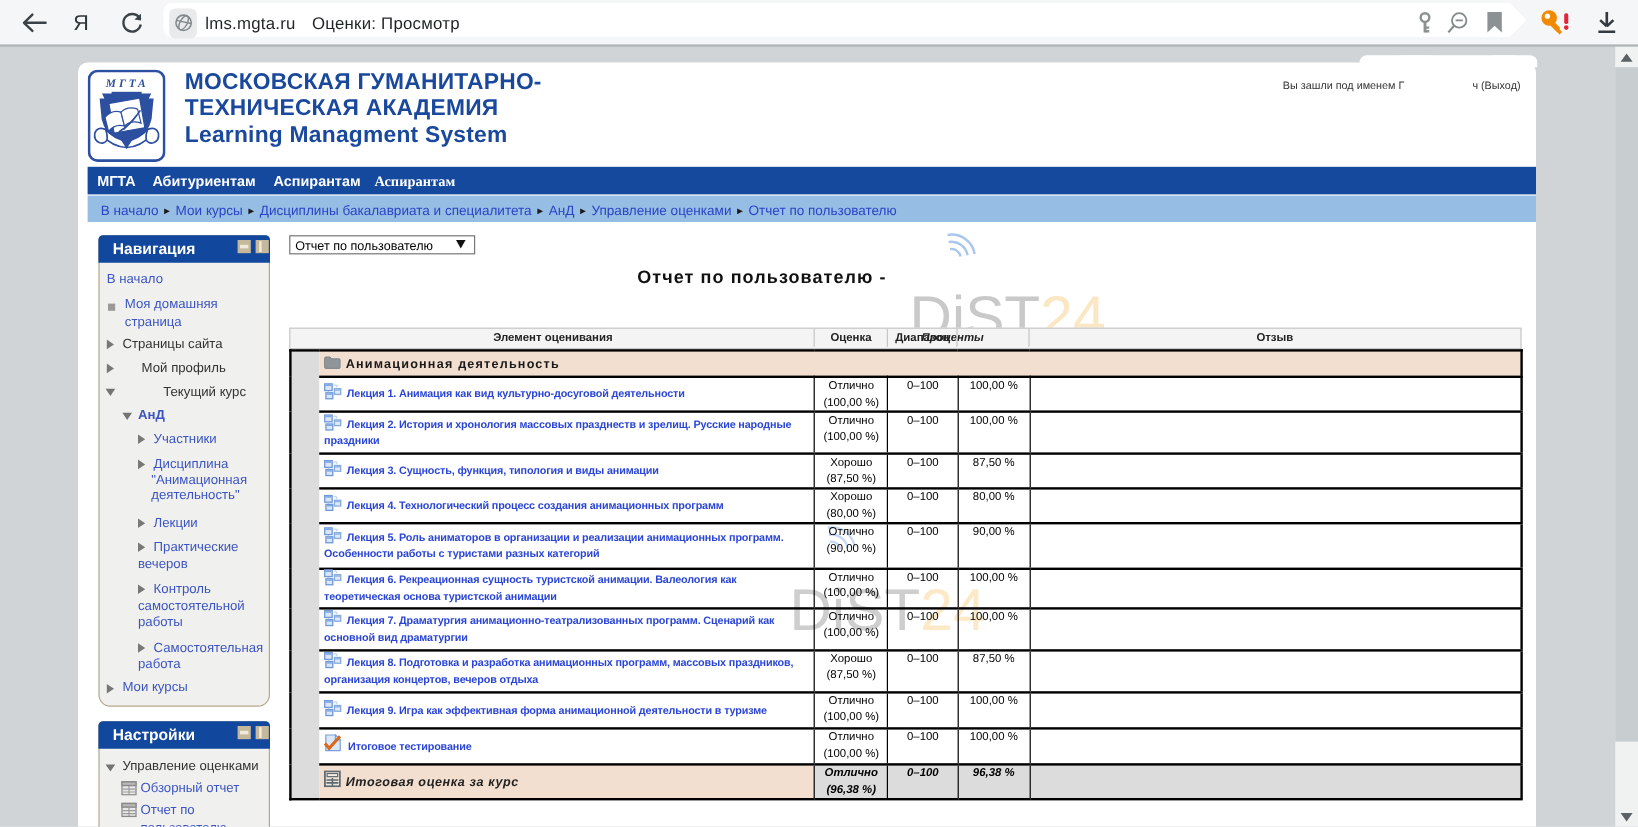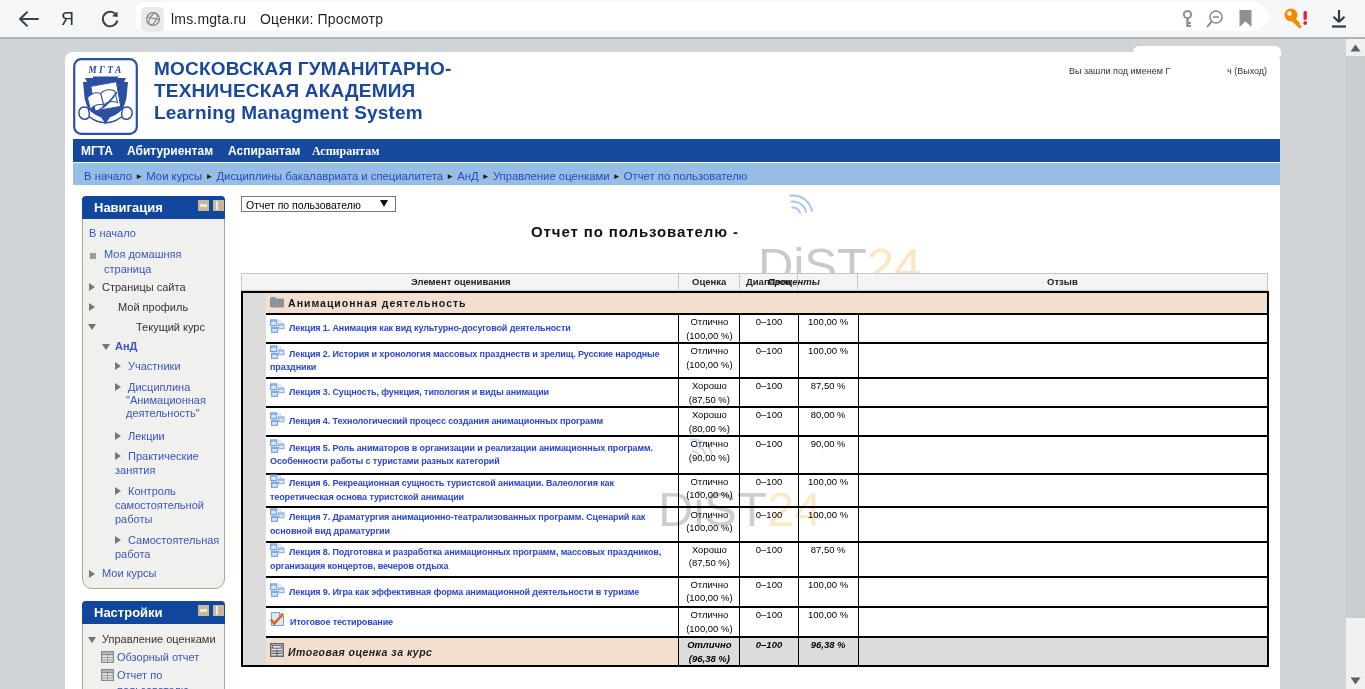--- a/index.html
+++ b/index.html
@@ -225,21 +225,21 @@
 <span class="tri-r" style="left:115px;top:362px;"></span>
 <div class="abs sbline" style="left:128px;top:360px;"><a>Участники</a></div>
 <span class="tri-r" style="left:115px;top:383px;"></span>
 <div class="abs sbline" style="left:128px;top:381px;"><a>Дисциплина</a></div>
 <div class="abs sbline" style="left:126px;top:394px;"><a>"Анимационная</a></div>
 <div class="abs sbline" style="left:126px;top:407px;"><a>деятельность"</a></div>
 <span class="tri-r" style="left:115px;top:432px;"></span>
 <div class="abs sbline" style="left:128px;top:430px;"><a>Лекции</a></div>
 <span class="tri-r" style="left:115px;top:452px;"></span>
 <div class="abs sbline" style="left:128px;top:450px;"><a>Практические</a></div>
-<div class="abs sbline" style="left:115px;top:464px;"><a>занятия</a></div>
+<div class="abs sbline" style="left:115px;top:464px;"><a>вечеров</a></div>
 <span class="tri-r" style="left:115px;top:487px;"></span>
 <div class="abs sbline" style="left:128px;top:485px;"><a>Контроль</a></div>
 <div class="abs sbline" style="left:115px;top:499px;"><a>самостоятельной</a></div>
 <div class="abs sbline" style="left:115px;top:513px;"><a>работы</a></div>
 <span class="tri-r" style="left:115px;top:536px;"></span>
 <div class="abs sbline" style="left:128px;top:534px;"><a>Самостоятельная</a></div>
 <div class="abs sbline" style="left:115px;top:548px;"><a>работа</a></div>
 <span class="tri-r" style="left:89px;top:570px;"></span>
 <div class="abs sbline" style="left:102px;top:567px;"><a>Мои курсы</a></div>
 

